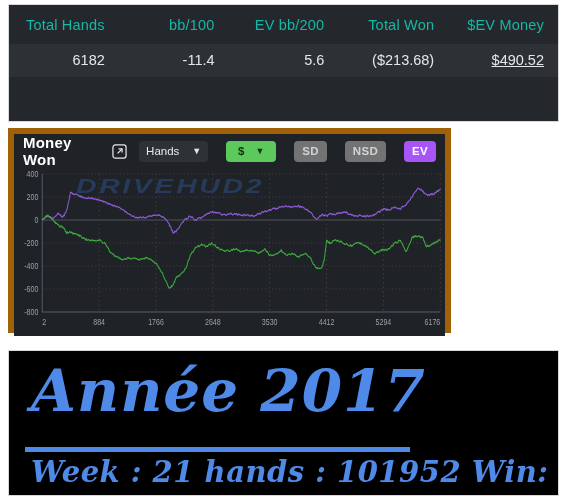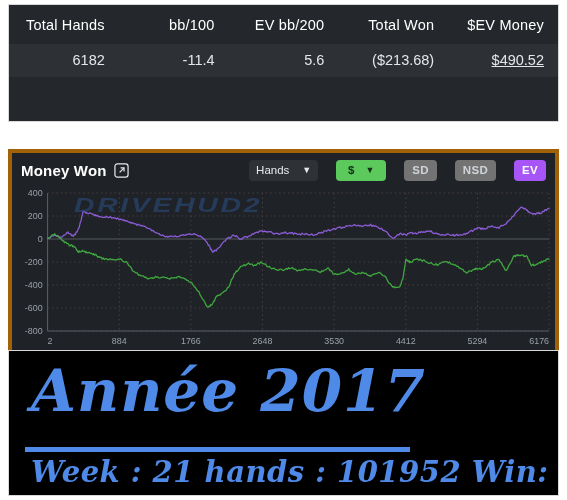--- a/index.html
+++ b/index.html
@@ -6,35 +6,35 @@
   body{width:567px;height:500px;font-family:"Liberation Sans",sans-serif;overflow:hidden;}
   .page{position:relative;width:567px;height:500px;background:#ffffff;}
 
   
   .stats-panel{
     position:absolute;left:8px;top:4px;width:551px;height:118px;
     background:#24272b;border:1px solid #d8d8d8;box-sizing:border-box;
   }
   .stats-table{width:100%;border-collapse:collapse;table-layout:fixed;}
   .stats-table th{
-    background:#24272b;color:#ffffff;font-weight:400;font-size:14.5px;
+    background:#24272b;color:#14b8a6;font-weight:400;font-size:14.5px;
     text-align:right;padding:12px 14px 11px 0;letter-spacing:.2px;
   }
   .stats-table td{
     background:#2d3135;color:#e4e7ea;font-size:14.5px;
     text-align:right;padding:8px 14px 9px 8px;
   }
   .stats-table tr.filler td{background:#24272b;height:28px;padding:0;border:0;}
   .neg{color:#c45b5b;}
   .pos{color:#4caf50;text-decoration:underline;}
 
   
   .chart-panel{
-    position:absolute;left:8px;top:149px;width:551px;height:205px;
-    background:#1f2226;border:4px solid #a16207;box-sizing:border-box;
+    position:absolute;left:8px;top:128px;width:443px;height:205px;
+    background:#1f2226;border:6px solid #a16207;box-sizing:border-box;
   }
   .chart-head{
     display:flex;align-items:center;height:34px;padding:0 9px 0 9px;
   }
   .chart-title{
     color:#ffffff;font-size:15px;font-weight:bold;letter-spacing:.2px;
     display:flex;align-items:center;gap:7px;
   }
   .ext-icon{display:inline-flex;width:15px;height:15px;}
   .ext-icon svg{width:15px;height:15px;display:block;}

